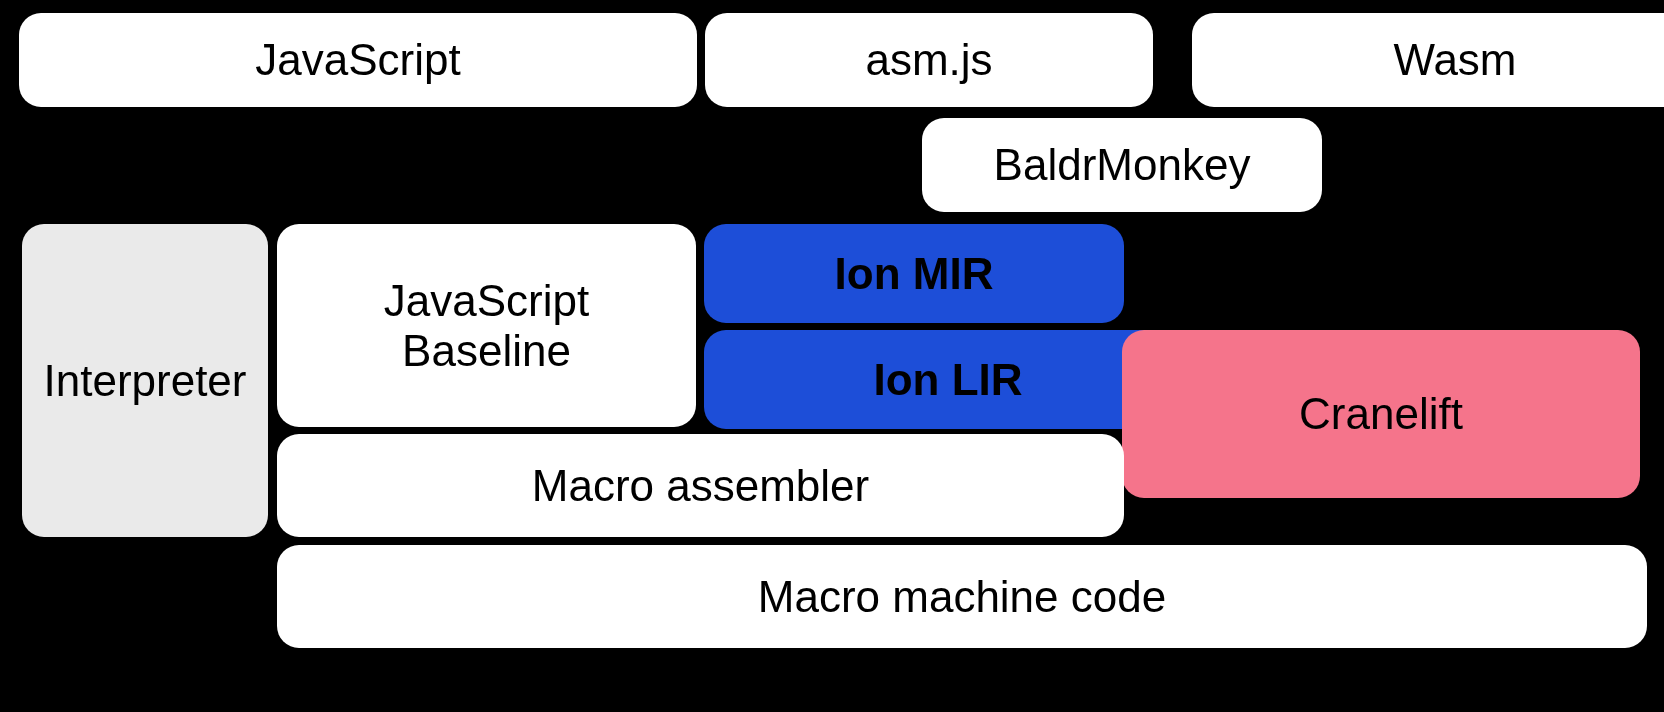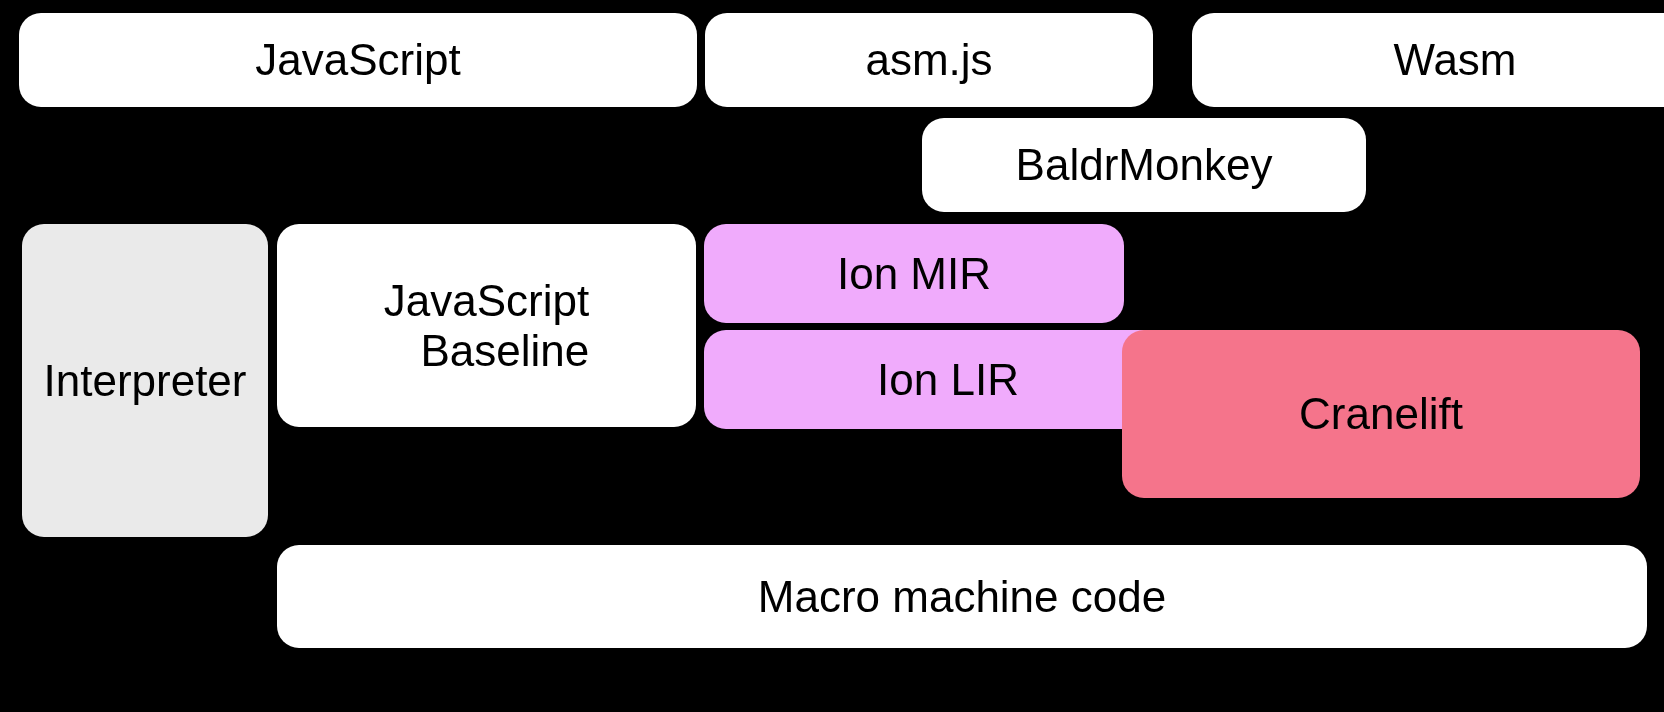--- a/index.html
+++ b/index.html
@@ -24,33 +24,34 @@
     text-align: center;
     border-radius: 22px;
     color: #000000;
     font-size: 44px;
     line-height: 1.12;
     font-weight: 400;
     letter-spacing: 0px;
     white-space: pre-line;
     user-select: none;
   }
-  .fill-white { background: #FFFFFF; text-align: right; }
+  .fill-white { background: #FFFFFF; }
   .fill-gray  { background: #EAEAEA; }
-  .fill-green { background: #f0abfc; }
+  .fill-green { background: #1d4ed8; font-weight: bold; }
   .fill-pink  { background: #F5748B; }
 </style>
 </head>
 <body>
 
 <div id="stage">
     <div class="box fill-white" style="left: 19px; top: 13px; width: 678px; height: 94px;">JavaScript</div>
     <div class="box fill-white" style="left: 705px; top: 13px; width: 448px; height: 94px;">asm.js</div>
     <div class="box fill-white" style="left: 1192px; top: 13px; width: 526px; height: 94px;">Wasm</div>
-    <div class="box fill-white" style="left: 922px; top: 118px; width: 444px; height: 94px;">BaldrMonkey</div>
+    <div class="box fill-white" style="left: 922px; top: 118px; width: 400px; height: 94px;">BaldrMonkey</div>
     <div class="box fill-gray" style="left: 22px; top: 224px; width: 246px; height: 313px;">Interpreter</div>
     <div class="box fill-white" style="left: 277px; top: 224px; width: 419px; height: 203px;">JavaScript
 Baseline</div>
     <div class="box fill-green" style="left: 704px; top: 224px; width: 420px; height: 99px;">Ion MIR</div>
     <div class="box fill-green" style="left: 704px; top: 330px; width: 488px; height: 99px;">Ion LIR</div>
     <div class="box fill-pink" style="left: 1122px; top: 330px; width: 518px; height: 168px;">Cranelift</div>
+    <div class="box fill-white" style="left: 277px; top: 434px; width: 847px; height: 103px;">Macro assembler</div>
     <div class="box fill-white" style="left: 277px; top: 545px; width: 1370px; height: 103px;">Macro machine code</div>
   </div>
 
 </body></html>

